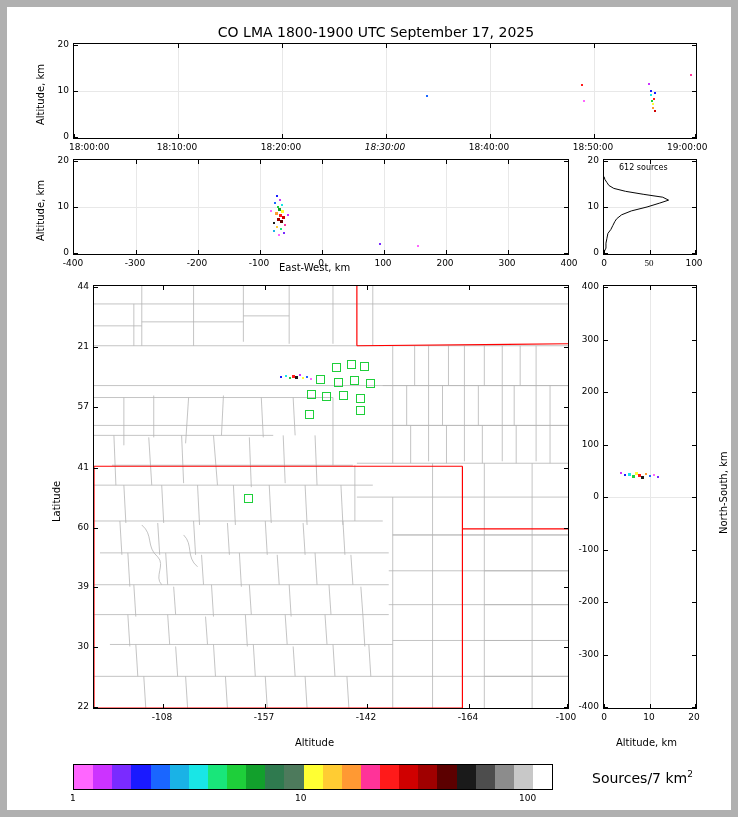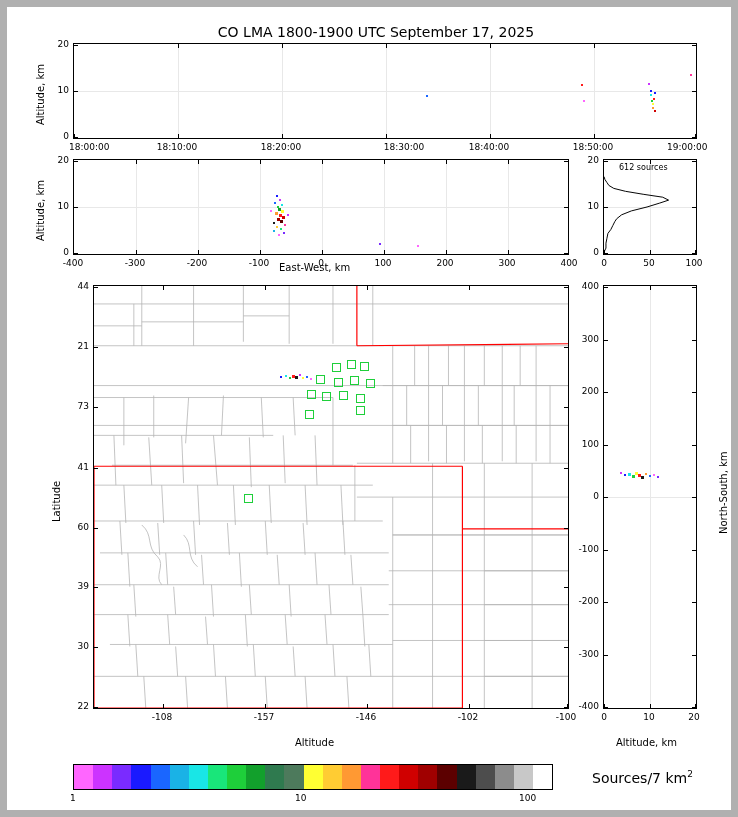--- a/index.html
+++ b/index.html
@@ -164,21 +164,21 @@
       <div class="tick tick-y-right" style="top:1px;"></div>
     </div>
   </div>
   <div class="ticklabel tl-y" style="left:36px; top:129px; width:26px;">0</div>
   <div class="ticklabel tl-y" style="left:36px; top:83px; width:26px;">10</div>
   <div class="ticklabel tl-y" style="left:36px; top:37px; width:26px;">20</div>
   <div class="axislabel rot" style="left:28px; top:118px;">Altitude, km</div>
   <div class="ticklabel" style="left:62px; top:135px;">18:00:00</div>
   <div class="ticklabel tl-x" style="left:170px; top:135px;">18:10:00</div>
   <div class="ticklabel tl-x" style="left:274px; top:135px;">18:20:00</div>
-  <div class="ticklabel tl-x" style="left:397px; top:135px;">18:30:00</div>
+  <div class="ticklabel tl-x" style="left:378px; top:135px;font-style:italic;">18:30:00</div>
   <div class="ticklabel tl-x" style="left:482px; top:135px;">18:40:00</div>
   <div class="ticklabel tl-x" style="left:586px; top:135px;">18:50:00</div>
   <div class="ticklabel" style="left:660px; top:135px;">19:00:00</div>
 
   <div class="panel" id="p-ew" style="left:66px; top:152px; width:496px; height:96px;">
     <div class="plotarea">
       <div class="gridline-h" style="top:47px;"></div>
       <div class="gridline-v" style="left:62px;"></div>
       <div class="gridline-v" style="left:124px;"></div>
       <div class="gridline-v" style="left:186px;"></div>
@@ -265,21 +265,21 @@
       <div class="tick tick-y-right" style="top:93px;"></div>
       <div class="tick tick-y-right" style="top:47px;"></div>
       <div class="tick tick-y-right" style="top:1px;"></div>
     </div>
   </div>
   <div class="srccount" style="left:612px; top:156px;">612 sources</div>
   <div class="ticklabel tl-y" style="left:566px; top:245px; width:26px;">0</div>
   <div class="ticklabel tl-y" style="left:566px; top:199px; width:26px;">10</div>
   <div class="ticklabel tl-y" style="left:566px; top:153px; width:26px;">20</div>
   <div class="ticklabel tl-x" style="left:597px; top:251px;">0</div>
-  <div class="ticklabel tl-x" style="left:642px; top:251px;">50</div>
+  <div class="ticklabel tl-x" style="left:642px; top:251px;font-family:Liberation Serif, serif;">50</div>
   <div class="ticklabel tl-x" style="left:687px; top:251px;">100</div>
 
   <div class="panel" id="p-map" style="left:86px; top:278px; width:476px; height:424px;">
     <div class="plotarea">
       <svg class="mapsvg" viewBox="0 0 476 424" preserveAspectRatio="none">
         <g stroke="#b4b4b4" stroke-width="0.8" fill="none">
 
           <path d="M0,18 L476,18"></path>
           <path d="M0,60 L476,60"></path>
           <path d="M0,100 L476,100"></path>
@@ -475,28 +475,28 @@
       <div class="tick tick-y-right" style="top:121px;"></div>
       <div class="tick tick-y-right" style="top:61px;"></div>
       <div class="tick tick-y-right" style="top:1px;"></div>
     </div>
   </div>
   <div class="ticklabel tl-y" style="left:56px; top:699px; width:26px;">22</div>
   <div class="ticklabel tl-y" style="left:56px; top:639px; width:26px;">30</div>
   <div class="ticklabel tl-y" style="left:56px; top:579px; width:26px;">39</div>
   <div class="ticklabel tl-y" style="left:56px; top:520px; width:26px;">60</div>
   <div class="ticklabel tl-y" style="left:56px; top:460px; width:26px;">41</div>
-  <div class="ticklabel tl-y" style="left:56px; top:399px; width:26px;">73</div>
+  <div class="ticklabel tl-y" style="left:56px; top:399px; width:26px;">57</div>
   <div class="ticklabel tl-y" style="left:56px; top:339px; width:26px;">21</div>
   <div class="ticklabel tl-y" style="left:56px; top:279px; width:26px;">44</div>
   <div class="axislabel rot" style="left:44px; top:515px;">Latitude</div>
   <div class="ticklabel tl-x" style="left:155px; top:705px;">-108</div>
   <div class="ticklabel tl-x" style="left:257px; top:705px;">-157</div>
-  <div class="ticklabel tl-x" style="left:359px; top:705px;">-146</div>
-  <div class="ticklabel tl-x" style="left:461px; top:705px;">-102</div>
+  <div class="ticklabel tl-x" style="left:359px; top:705px;">-142</div>
+  <div class="ticklabel tl-x" style="left:461px; top:705px;">-164</div>
   <div class="ticklabel tl-x" style="left:559px; top:705px;">-100</div>
   <div class="axislabel" style="left:288px; top:730px;">Altitude</div>
 
   <div class="panel" id="p-ns" style="left:596px; top:278px; width:94px; height:424px;">
     <div class="plotarea">
       <div class="gridline-v" style="left:46px;"></div>
       <div class="gridline-h" style="top:211px;"></div>
 
       <div class="dot" style="left:16px; top:186px; background:#cc33ff;"></div>
       <div class="dot" style="left:20px; top:188px; background:#1a1aff;"></div>

